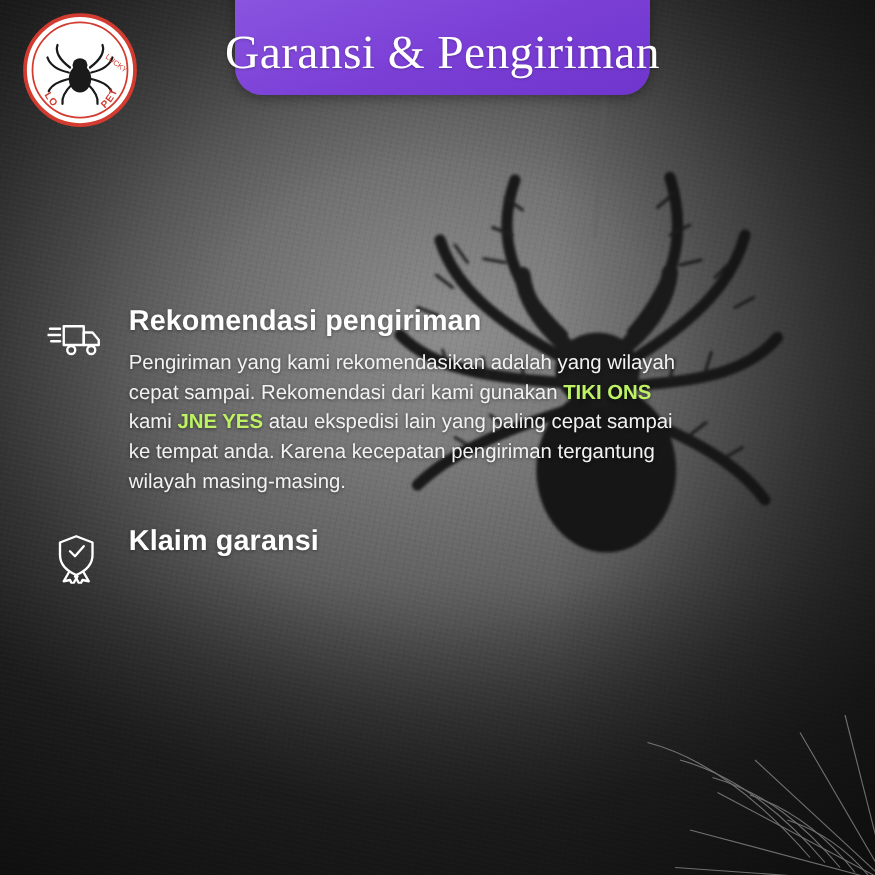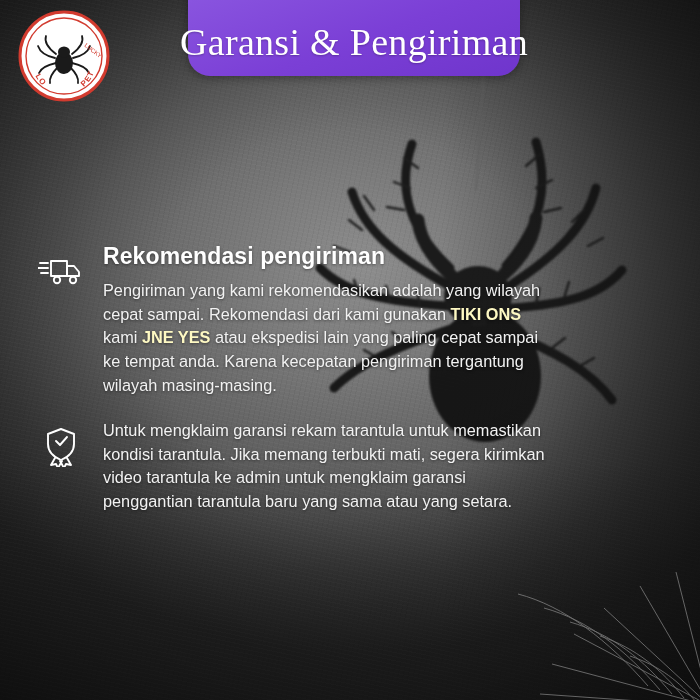--- a/index.html
+++ b/index.html
@@ -136,21 +136,21 @@
     text-shadow: 0 1px 3px rgba(0,0,0,0.45);
   }
   .sec-body {
     font-size: 16.3px;
     line-height: 1.45;
     color: #f2f2f2;
     margin: 0;
     text-shadow: 0 1px 3px rgba(0,0,0,0.5);
     max-width: 572px;
   }
-  .sec-body b { font-weight: bold; color: #fef9c3; }
+  .sec-body b { font-weight: bold; color: #bef264; }
 </style>
 </head>
 <body>
 
 <div class="poster">
 
   <div class="bg-base"></div>
   <div class="bg-grain"></div>
 
   <div class="spider-wrap">
@@ -286,17 +286,17 @@
 
     <div class="section">
       <span class="sec-icon">
         <svg width="46" height="42" viewBox="0 0 46 42" fill="none" stroke="#ffffff" stroke-width="1.9" stroke-linecap="round" stroke-linejoin="round" xmlns="http://www.w3.org/2000/svg">
           <path d="M23 4 l13 5 v10 c0 8 -6 13 -13 16 c-7 -3 -13 -8 -13 -16 V9 z"></path>
           <path d="M18 16 l4 4 l7 -8"></path>
           <path d="M17 33 l-4 7 l5 -1 l2 4 l4 -7"></path>
           <path d="M29 33 l4 7 l-5 -1 l-2 4 l-4 -7"></path>
         </svg>
       </span>
-      <p class="sec-body">Untuk mengklaim garansi rekam tarantula untuk memastikan kondisi tarantula. Jika memang terbukti mati, segera kirimkan video tarantula ke admin untuk mengklaim garansi penggantian tarantula baru yang sama atau yang setara.</p>
+      <h2 class="sec-title">Klaim garansi</h2>
     </div>
 
   </div>
 </div>
 
 </body></html>

